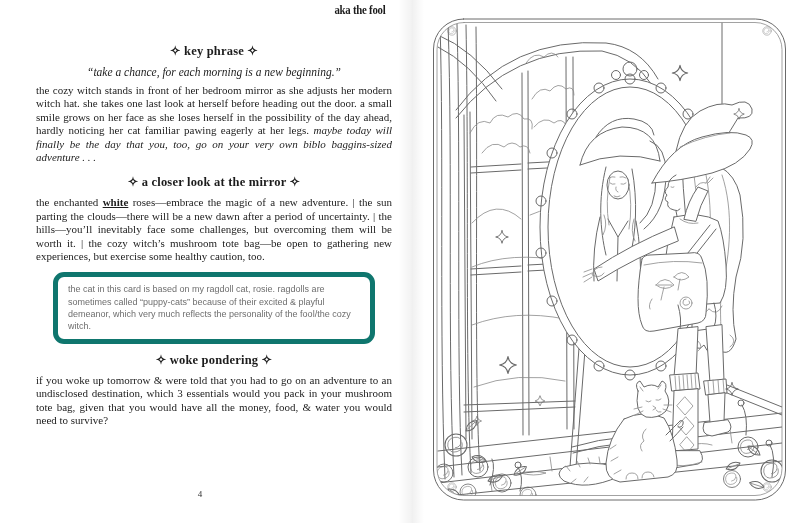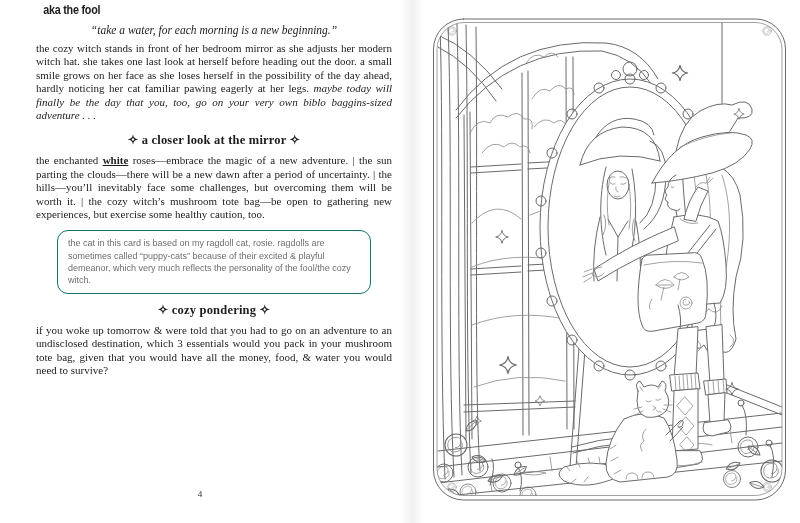--- a/index.html
+++ b/index.html
@@ -5,63 +5,64 @@
   html,body{margin:0;padding:0;width:800px;height:523px;background:#ffffff;overflow:hidden;}
   body{font-family:"Liberation Serif", serif;color:#1c1c1c;}
   .spread{position:relative;width:800px;height:523px;background:#fff;}
   .gutter{position:absolute;left:398px;top:0;width:26px;height:523px;pointer-events:none;
     background:linear-gradient(90deg,rgba(0,0,0,0) 0%,rgba(0,0,0,0.045) 45%,rgba(0,0,0,0.06) 55%,rgba(0,0,0,0) 100%);}
   
   .left-page{position:absolute;left:0;top:0;width:400px;height:523px;}
   .text-col{position:absolute;left:36px;top:0;width:356px;}
   .page-title{margin:56px 0 0 0;text-align:center;font-family:"Liberation Sans",sans-serif;
     font-weight:bold;font-size:21.5px;line-height:1.02;}
-  .page-subtitle{margin:2px 0 0 0;text-align:left;font-family:Liberation Sans, sans-serif;
+  .page-subtitle{margin:2px 0 0 0;text-align:right;font-family:Liberation Serif, serif;
     font-weight:bold;font-size:13.5px;}
   .condensed{display:inline-block;transform:scaleX(0.8);transform-origin:50% 50%;letter-spacing:-0.3px;white-space:nowrap;}
   .sec-head{margin:0;text-align:center;font-weight:bold;font-size:12.5px;letter-spacing:0.2px;}
   .mt-key{margin-top:25px;}
   .mt-desc{margin-top:21px;}
   .mt-closer{margin-top:10px;}
   .mt-ponder{margin-top:8px;}
   .quote{margin:7px 0 0 0;text-align:center;font-style:italic;font-size:11.5px;}
   .para{margin:6px 0 0 0;text-align:justify;font-size:11px;line-height:1.22;}
   .para .ital{font-style:italic;}
   .para .bold{font-weight:bold;text-decoration:underline;}
-  .note-box{margin:9px auto 0 auto;width:292px;border:1px solid #0f766e;border-radius:11px;
+  .note-box{margin:9px auto 0 auto;width:292px;border:5px solid #0f766e;border-radius:11px;
     padding:6px 10px 7px 10px;font-family:"Liberation Sans",sans-serif;font-size:9px;
     line-height:1.35;color:#6e6e6e;text-align:left;}
   .pagenum{position:absolute;left:0;top:489px;width:400px;text-align:center;font-size:9px;color:#333;}
   
   .right-page{position:absolute;left:400px;top:0;width:400px;height:523px;}
   .illo{position:absolute;left:30px;top:15px;}
   .s{stroke:#6a6a6a;fill:none;stroke-width:1;stroke-linecap:round;stroke-linejoin:round;}
   .sf{stroke:#6a6a6a;fill:#ffffff;stroke-width:1;stroke-linecap:round;stroke-linejoin:round;}
   .thin{stroke:#8a8a8a;fill:none;stroke-width:0.8;stroke-linecap:round;stroke-linejoin:round;}
 </style>
 </head>
 <body>
 
 <div class="spread">
 
   <div class="left-page">
     <div class="text-col">
 
       <div class="page-subtitle"><span class="condensed">aka the fool</span></div>
 
-      <p class="quote">“take a water, for each morning is a new beginning.”</p>
+      <p class="sec-head mt-key">✧ key phrase ✧</p>
+      <p class="quote">“take a chance, for each morning is a new beginning.”</p>
 
       <p class="para"><span>the cozy witch stands in front of her bedroom mirror as she adjusts her modern witch hat. she takes one last look at herself before heading out the door. a small smile grows on her face as she loses herself in the possibility of the day ahead, hardly noticing her cat familiar pawing eagerly at her legs. </span><span class="ital">maybe today will finally be the day that you, too, go on your very own biblo baggins-sized adventure . . .</span></p>
 
       <p class="sec-head mt-closer">✧ a closer look at the mirror ✧</p>
       <p class="para"><span>the enchanted </span><span class="bold">white</span><span> roses—embrace the magic of a new adventure. | the sun parting the clouds—there will be a new dawn after a period of uncertainty. | the hills—you’ll inevitably face some challenges, but overcoming them will be worth it. | the cozy witch’s mushroom tote bag—be open to gathering new experiences, but exercise some healthy caution, too.</span></p>
 
       <div class="note-box">the cat in this card is based on my ragdoll cat, rosie. ragdolls are sometimes called “puppy-cats” because of their excited &amp; playful demeanor, which very much reflects the personality of the fool/the cozy witch.</div>
 
-      <p class="sec-head mt-ponder">✧ cozy pondering ✧</p>
+      <p class="sec-head mt-ponder">✧ woke pondering ✧</p>
       <p class="para">if you woke up tomorrow &amp; were told that you had to go on an adventure to an undisclosed destination, which 3 essentials would you pack in your mushroom tote bag, given that you would have all the money, food, &amp; water you would need to survive?</p>
 
     </div>
     <div class="pagenum">4</div>
   </div>
 
   <div class="gutter"></div>
 
   <div class="right-page">
     <svg class="illo" width="360" height="492" viewBox="0 0 360 492">

